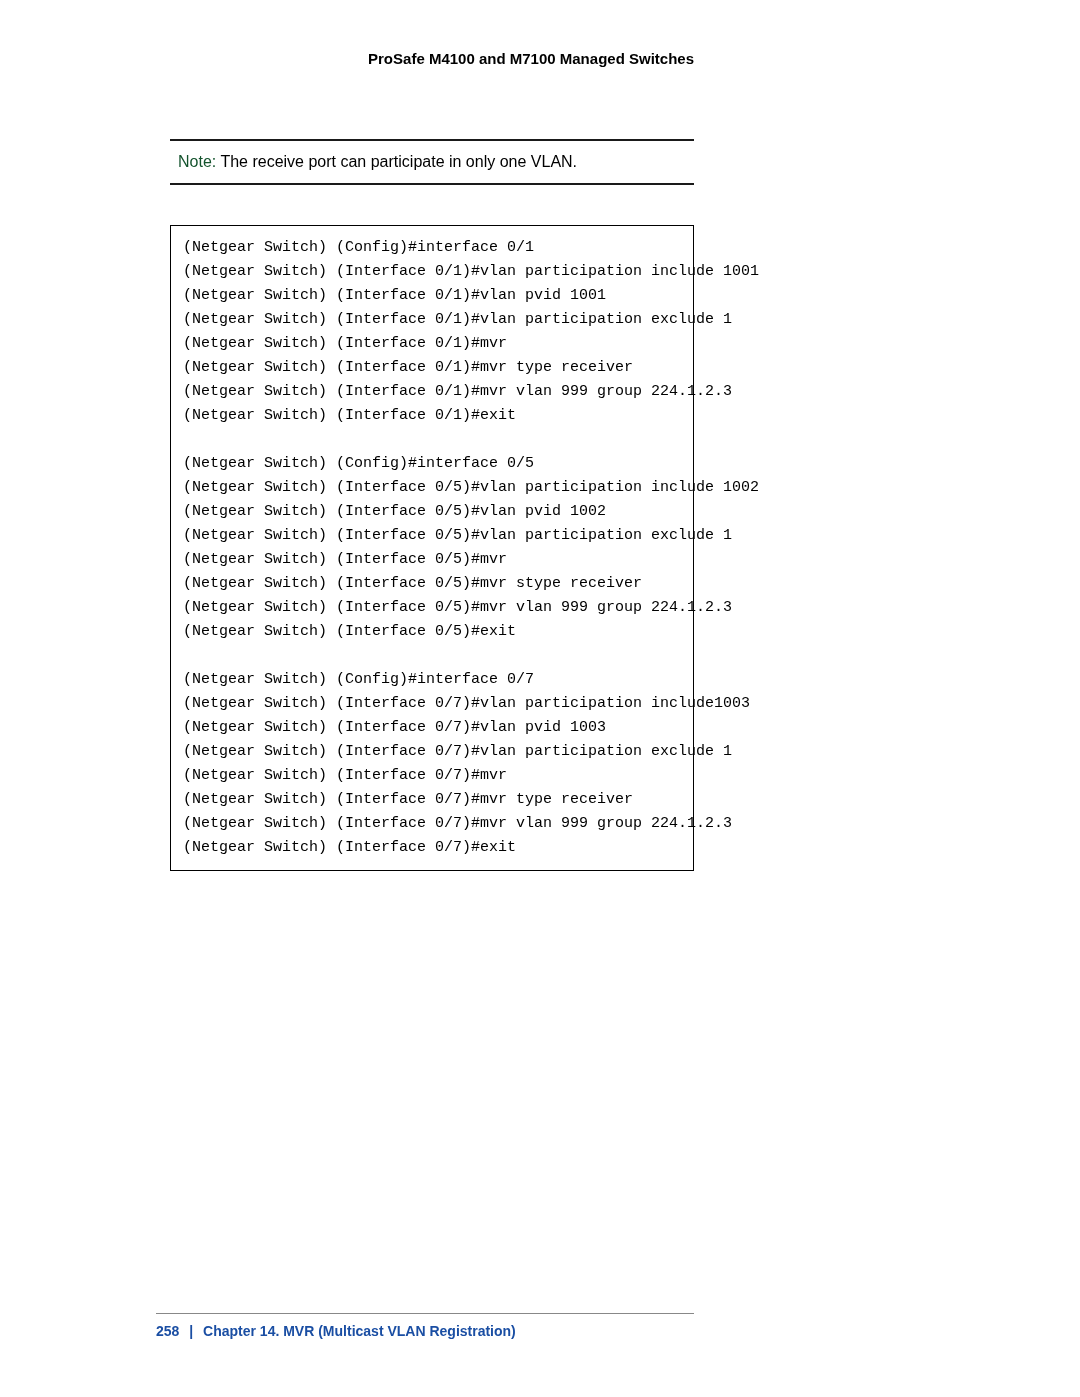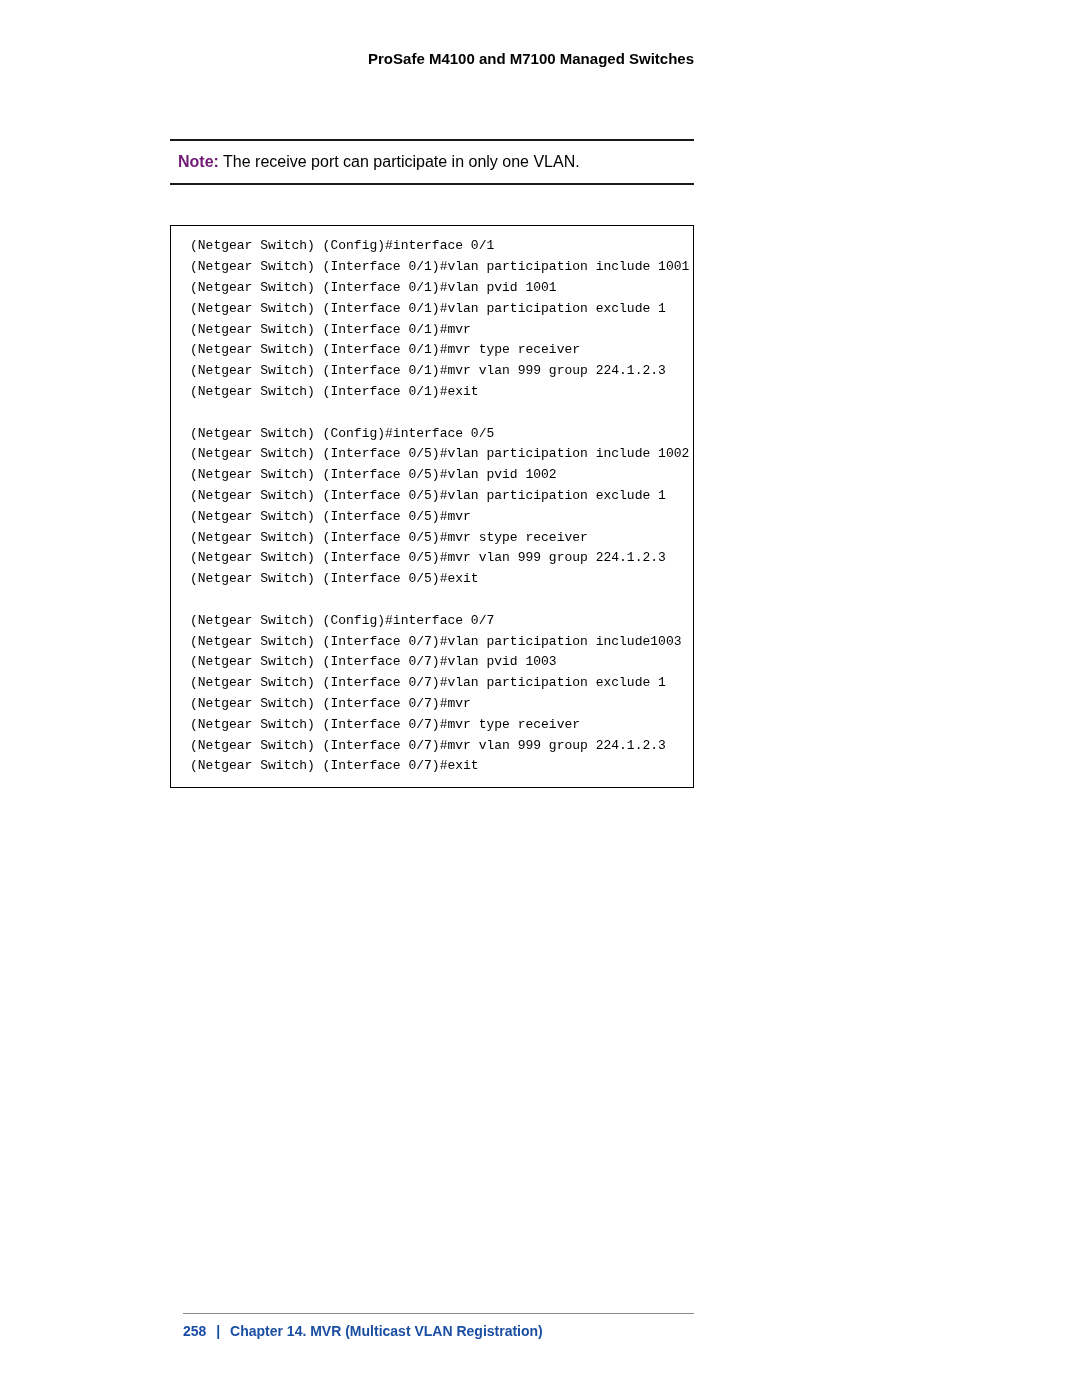--- a/index.html
+++ b/index.html
@@ -26,37 +26,37 @@
     margin-bottom: 70px;
   }
   .note-box {
     border-top: 2px solid #1a1a1a;
     border-bottom: 2px solid #1a1a1a;
     padding: 10px 8px;
     margin-bottom: 40px;
     font-size: 16px;
   }
   .note-label {
-    color: #701a75;
-    font-weight: bold;
+    color: #14532d;
+    font-weight: normal;
   }
   .note-text {
     color: #000;
   }
   .code-block {
     border: 1px solid #000;
-    padding: 10px 19px;
+    padding: 10px 12px;
     font-family: "Courier New", Courier, monospace;
-    font-size: 13px;
+    font-size: 15px;
     line-height: 1.6;
     white-space: pre;
   }
   .footer {
     position: absolute;
-    left: 183px;
+    left: 156px;
     right: 170px;
     bottom: 55px;
     border-top: 1px solid #888;
     padding-top: 8px;
     font-size: 14px;
     font-weight: bold;
     color: #1a4ea3;
   }
   .footer .sep {
     margin: 0 6px;

